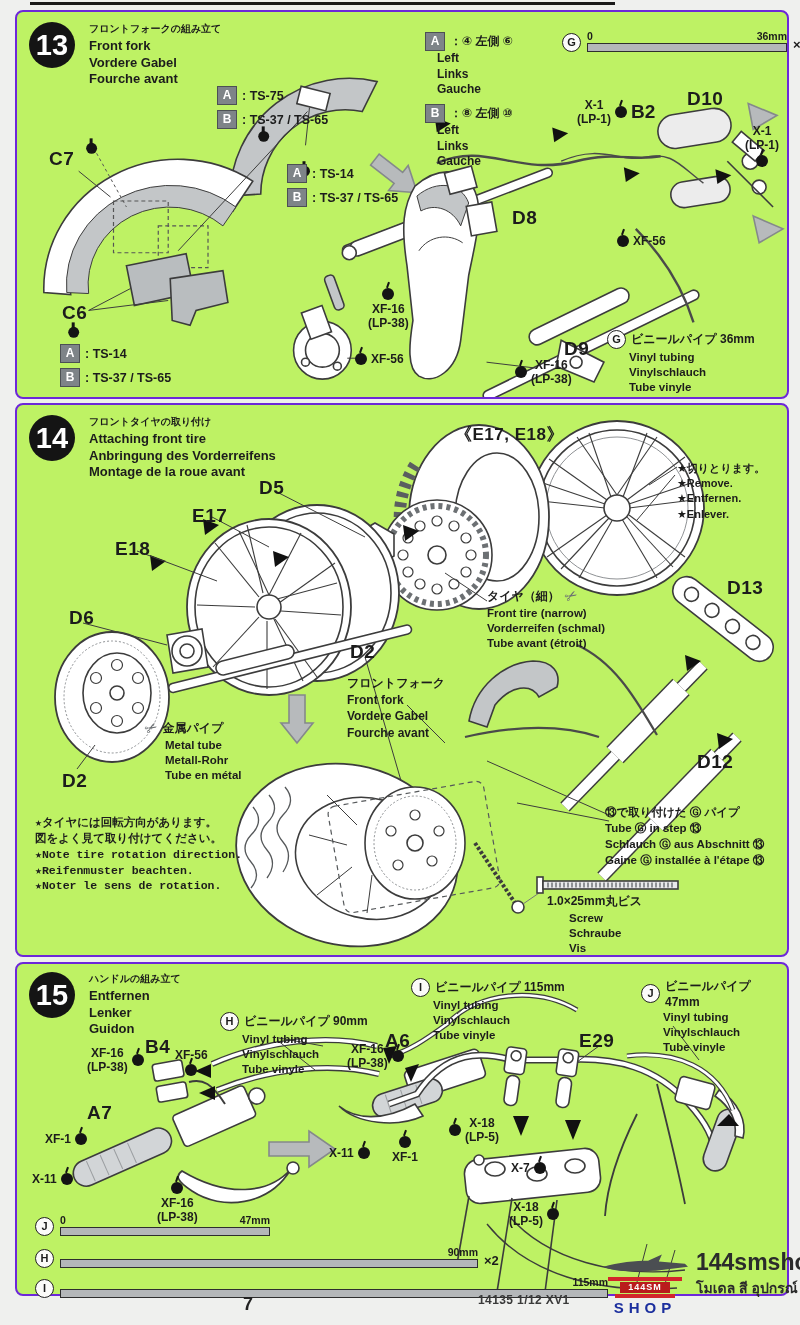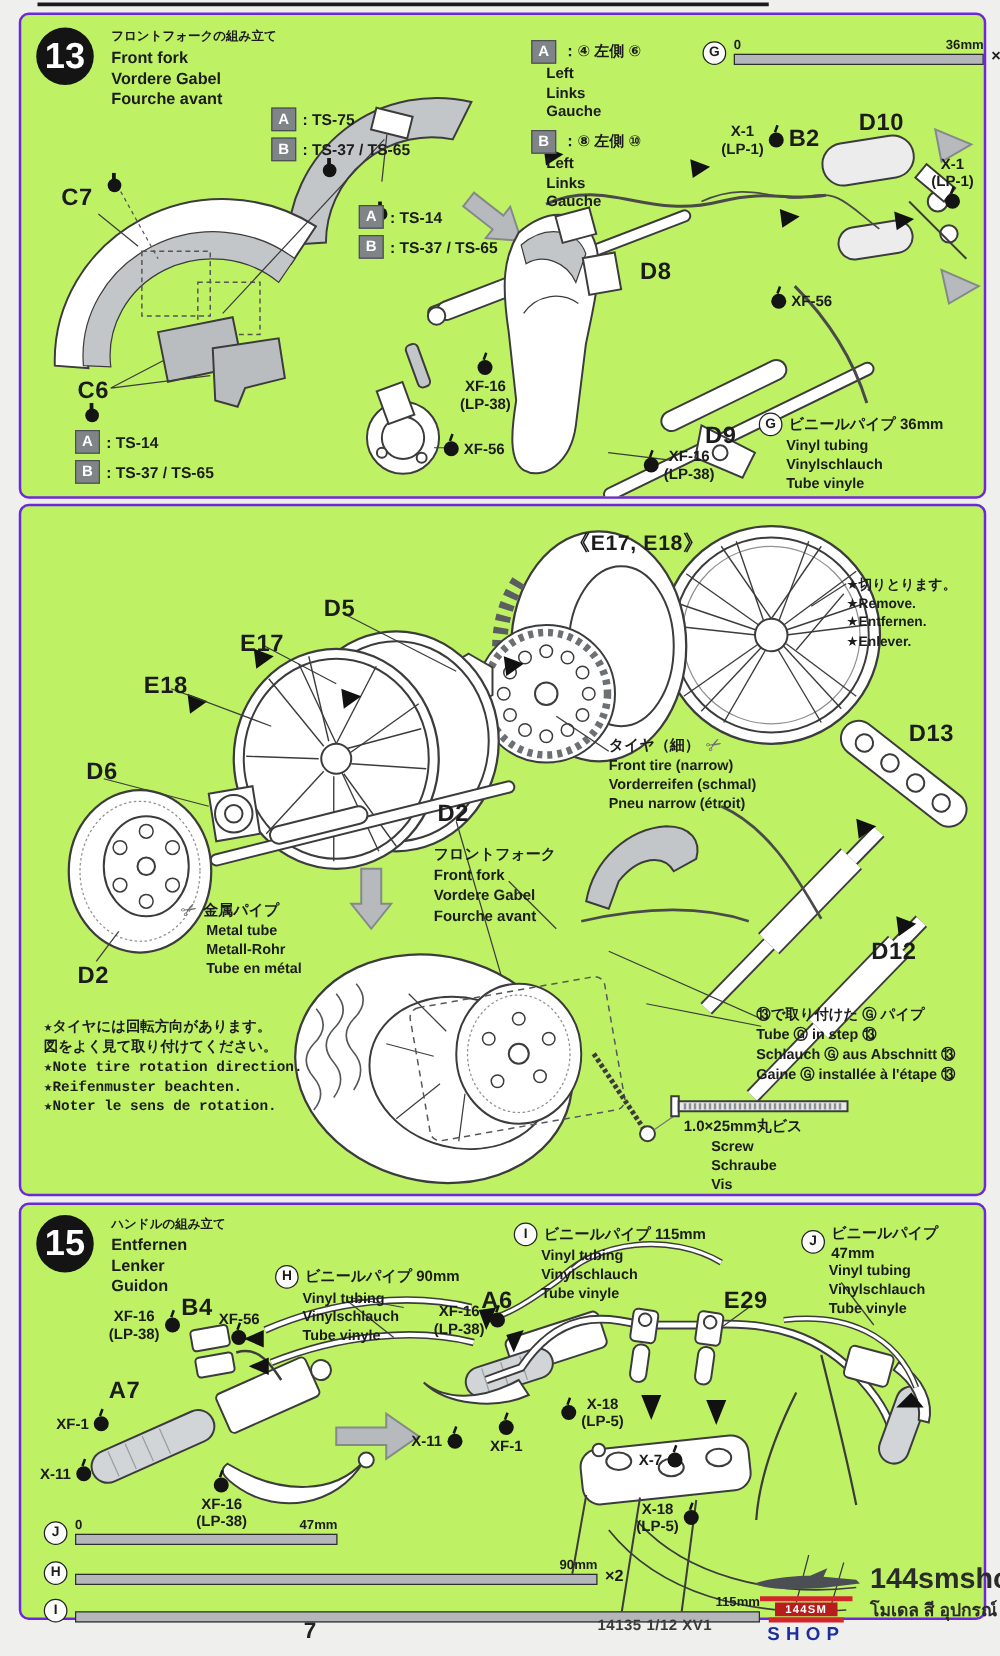--- a/index.html
+++ b/index.html
@@ -447,39 +447,48 @@
         <line x1="458" y1="438" x2="498" y2="498" stroke-width="4" stroke-dasharray="3 2"></line>
         <circle cx="501" cy="502" r="6" fill="#fff"></circle>
         <line x1="506" y1="499" x2="522" y2="488" stroke-width="1" stroke="#777"></line>
 
         <rect x="520" y="472" width="6" height="16" fill="#fff"></rect>
         <rect x="526" y="476" width="135" height="8" fill="#e8e9ea"></rect>
         <line x1="530" y1="480" x2="658" y2="480" stroke="#8d9093" stroke-width="5" stroke-dasharray="2 2"></line>
       </g>
     </svg>
 
+    <header class="step-head" style="left:12px;top:10px;">
+      <div class="badge">14</div>
+      <div class="titles">
+        <div class="t-jp">フロントタイヤの取り付け</div>
+        <div class="t-l">Attaching front tire</div>
+        <div class="t-l">Anbringung des Vorderreifens</div>
+        <div class="t-l">Montage de la roue avant</div>
+      </div>
+    </header>
 
     <div class="part" style="left:242px;top:72px;">D5</div>
     <div class="part" style="left:175px;top:100px;">E17</div>
     <div class="part" style="left:98px;top:133px;">E18</div>
 
     <div class="part" style="left:438px;top:18px;font-size:17px;">《E17, E18》</div>
     <div class="note" style="left:660px;top:56px;font-size:11px;">★切りとります。
 ★Remove.
 ★Entfernen.
 ★Enlever.</div>
 
     <div class="tn" style="left:470px;top:182px;">
       <div class="row">
           <span>タイヤ（細）</span>
           <span class="cuticon">✂</span>
         </div>
       <div class="langs" style="margin-left:0;">Front tire (narrow)
 Vorderreifen (schmal)
-Pneu narrow (étroit)</div>
+Tube avant (étroit)</div>
     </div>
 
     <div class="part" style="left:710px;top:172px;">D13</div>
     <div class="part" style="left:52px;top:202px;">D6</div>
     <div class="part" style="left:333px;top:236px;">D2</div>
 
     <div class="tn" style="left:128px;top:314px;">
       <div class="row">
           <span class="cuticon">✂</span>
           <span>金属パイプ</span>

